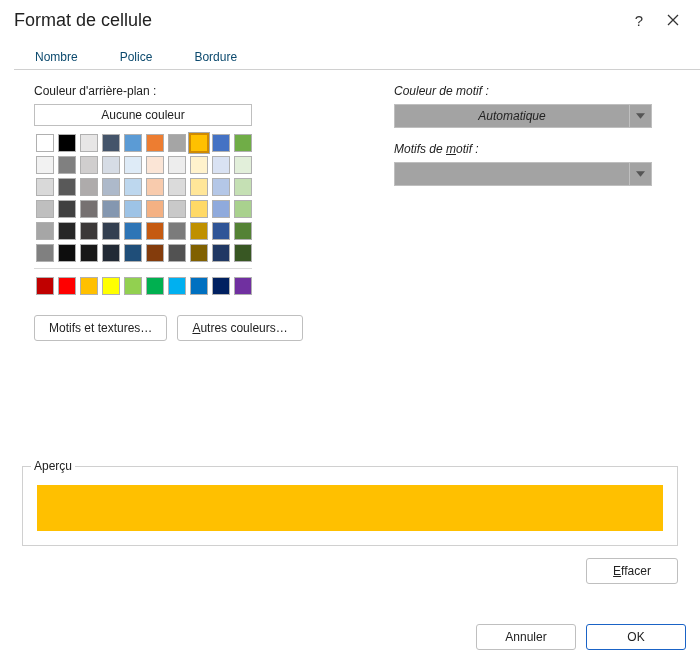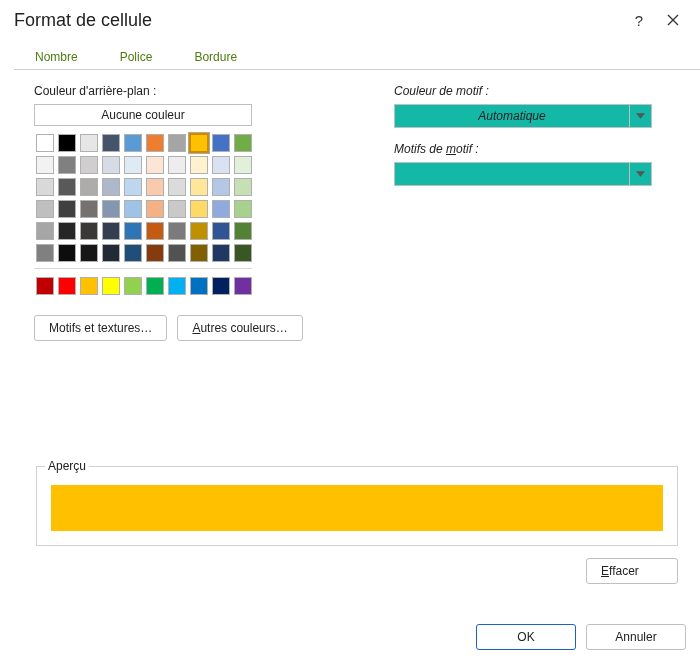--- a/index.html
+++ b/index.html
@@ -37,21 +37,21 @@
   .tabs {
     display: flex;
     margin: 4px 0 0 14px;
     border-bottom: 1px solid #d0d0d0;
   }
   .tab {
     padding: 6px 20px 5px;
     border: 1px solid transparent;
     position: relative;
     top: 1px;
-    color: #4d7c0f;
+    color: #0c4a6e;
     background: transparent;
   }
   .tab.active {
     border: 1px solid #d0d0d0;
     border-bottom: 1px solid #fff;
     background: #fff;
   }
 
   .content {
     display: flex;
@@ -119,42 +119,43 @@
   .btn.primary {
     border: 1.5px solid #1a63c6;
   }
 
   .combo {
     width: 258px;
     height: 24px;
     border: 1px solid #bfbfbf;
     display: flex;
     align-items: center;
-    background: #14b8a6;
+    background: #a3a3a3;
     margin-bottom: 14px;
   }
   .combo .combo-text {
     flex: 1;
     text-align: center;
   }
   .combo .combo-arrow {
     width: 22px;
     height: 100%;
     border-left: 1px solid #bfbfbf;
     display: flex;
     align-items: center;
     justify-content: center;
   }
   .combo .combo-arrow svg { width:9px; height:6px; fill:#555; }
 
   .preview-section {
     position: absolute;
-    left: 36px;
+    left: 22px;
     right: 22px;
     top: 466px;
+    text-align: center;
   }
   .preview-box {
     border: 1px solid #d0d0d0;
     padding: 18px 14px 14px;
     position: relative;
   }
   .preview-label {
     position: absolute;
     top: -8px;
     left: 8px;
@@ -321,15 +322,15 @@
     <div class="preview-swatch" id="preview-swatch" style="background: rgb(255, 192, 0);"></div>
   </div>
   <div class="clear-row">
     <div class="btn">
       <span class="underline-letter">E</span><span>ffacer</span>
     </div>
   </div>
 </div>
 
 <div class="footer">
+  <div class="btn">Annuler</div>
   <div class="btn primary">OK</div>
-  <div class="btn">Annuler</div>
 </div>
 
 </body></html>

